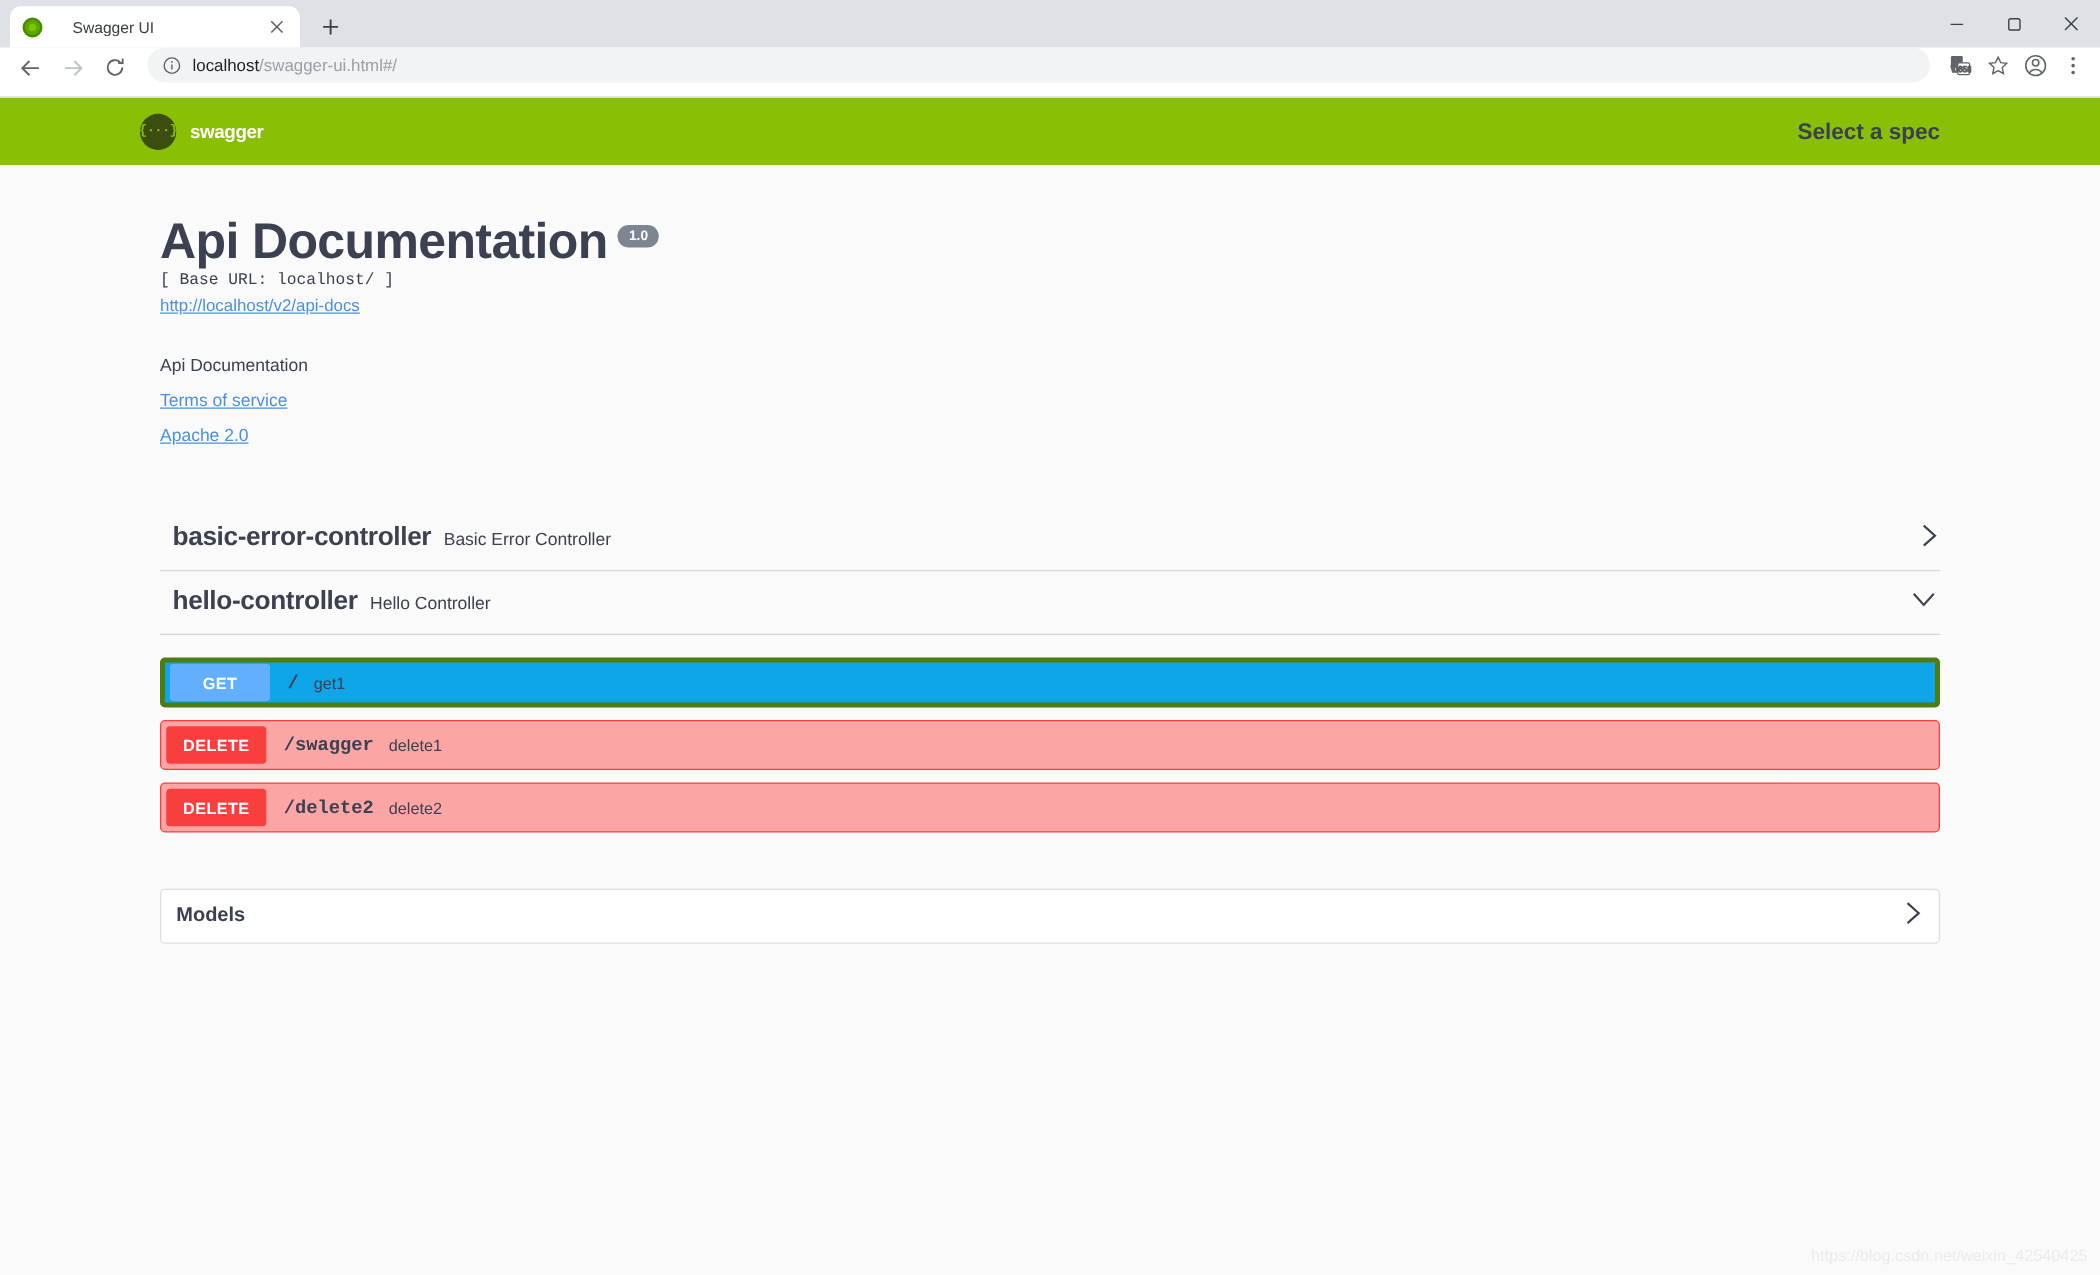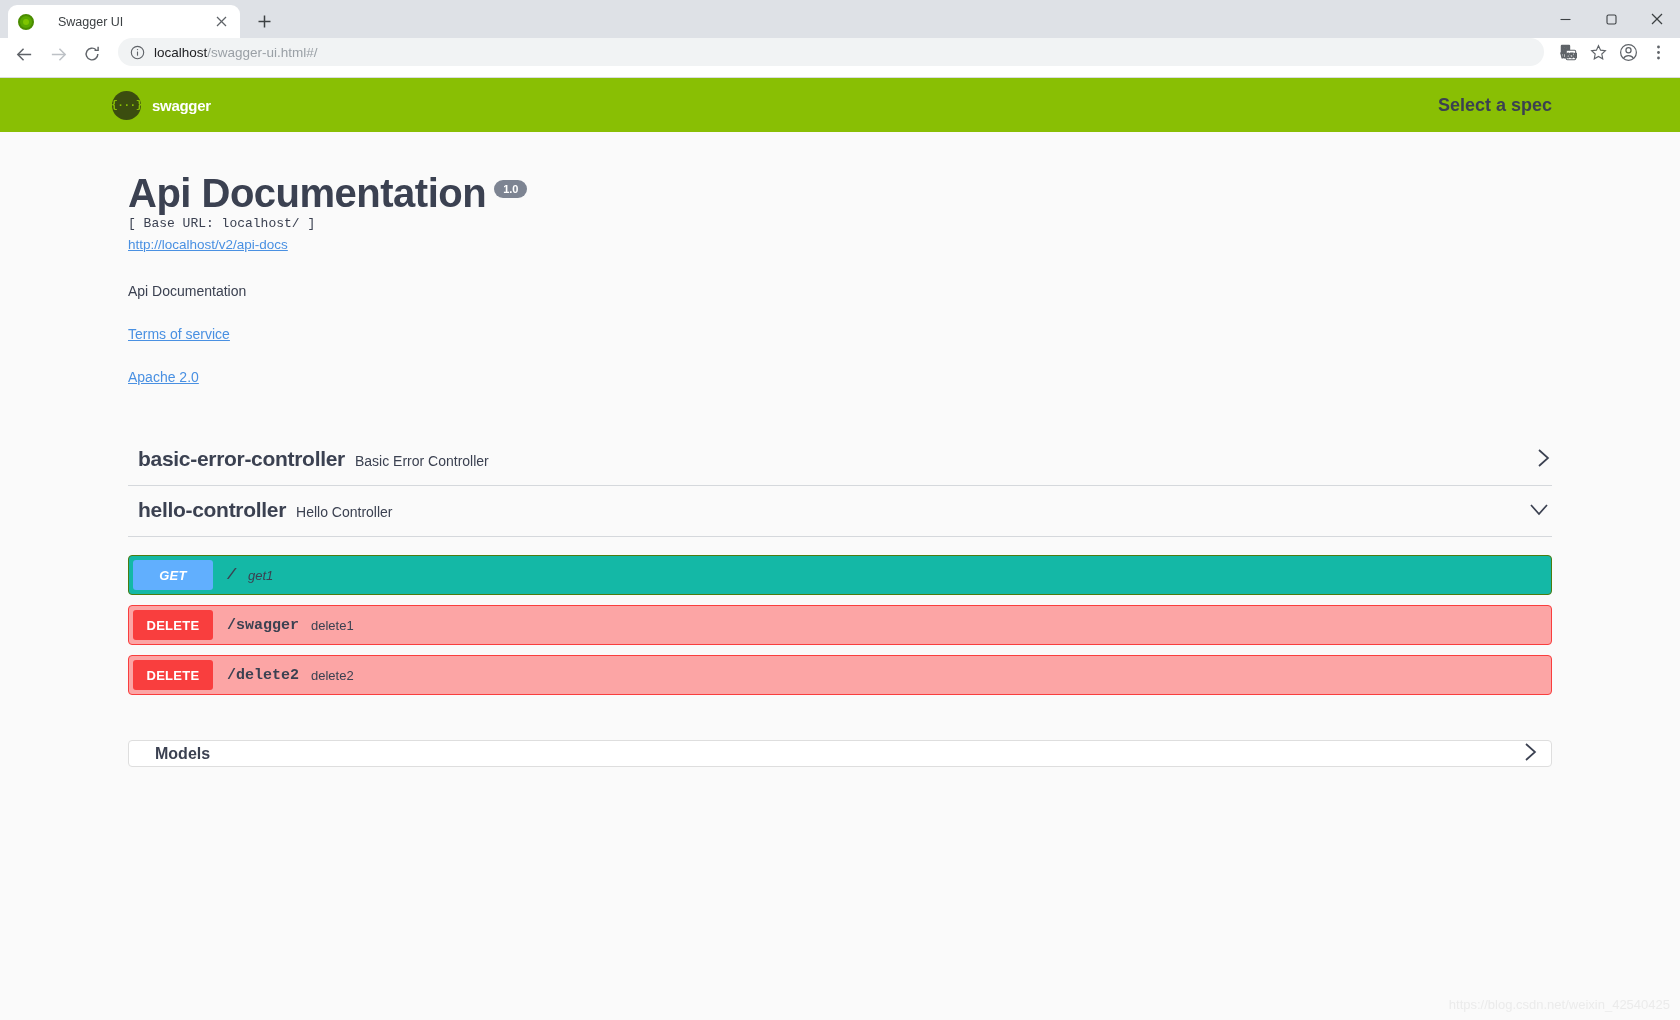--- a/index.html
+++ b/index.html
@@ -144,21 +144,21 @@
     font-size: 13px; color: #3b4151; margin-top: 2px;
   }
   .doc-link {
     display: inline-block; margin-top: 6px;
     font-size: 13.5px; color: #4990e2; text-decoration: underline;
   }
   .desc {
     font-size: 14px; color: #3b4151; margin-top: 30px;
   }
   .tos-link, .license-link {
-    display: block; margin-top: 27px;
+    display: block; margin-top: 12px;
     font-size: 14px; color: #4990e2; text-decoration: underline;
   }
 
   
   .tags { margin-top: 50px; }
   .tag-block { margin-bottom: 0; }
   .tag-header {
     display: flex; align-items: baseline;
     padding: 12px 0 14px 10px;
     border-bottom: 1px solid #d5d8dc;
@@ -176,21 +176,21 @@
     color: #3b4151;
   }
 
   .ops { padding-top: 8px; }
   .op {
     display: flex; align-items: center;
     border-radius: 4px; margin-bottom: 0px;
     height: 40px; margin-top: 10px;
     padding: 0 8px 0 4px;
   }
-  .op.get { background: #14b8a6; border: 1px solid #4d7c0f; font-style: italic; }
+  .op.get { background: #0ea5e9; border: 4px solid #4d7c0f; }
   .op.delete { background: #fca5a5; border: 1px solid #f93e3e; }
   .op-method {
     width: 80px; height: 30px; border-radius: 3px;
     display: flex; align-items: center; justify-content: center;
     color: #ffffff; font-size: 13px; font-weight: bold;
     font-family: "Liberation Sans", sans-serif;
     flex: 0 0 auto; letter-spacing: 0.3px;
   }
   .op.get .op-method { background: #61affe; }
   .op.delete .op-method { background: #f93e3e; }
@@ -201,23 +201,23 @@
   }
   .op-summary {
     font-size: 13px; color: #3b4151; margin-left: 12px;
   }
 
   
   .models {
     margin-top: 45px;
     border: 1px solid #dedede; border-radius: 4px;
     background: #ffffff;
-    height: 27px;
+    height: 44px;
     display: flex; align-items: center;
-    padding: 0 12px 0 26px;
+    padding: 0 12px 0 12px;
     position: relative;
   }
   .models-title {
     font-size: 16px; font-weight: bold; color: #3b4151;
   }
   .models-chevron {
     position: absolute; right: 14px; top: 50%; transform: translateY(-50%);
     color: #3b4151;
   }
 

